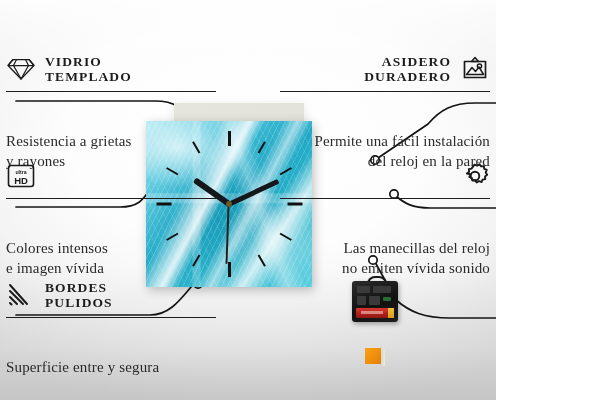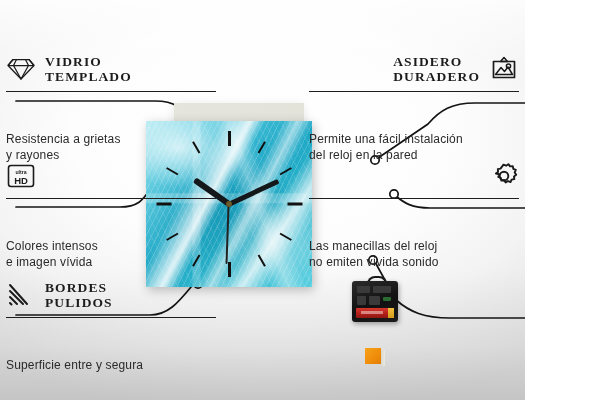--- a/index.html
+++ b/index.html
@@ -15,21 +15,20 @@
   }
 
   #stage {
     position: relative;
     width: 496px;
     height: 400px;
     overflow: hidden;
     background:
       radial-gradient(ellipse 85% 70% at 50% 34%, #ffffff 0%, #fdfdfd 42%, #f3f3f3 68%, #e9e9e9 82%, #dcdcdc 100%),
       linear-gradient(to bottom, #fafafa 0%, #ffffff 45%, #f0f0f0 72%, #cfcfcf 100%);
-    padding-left: 29px;
   }
 
   
   #bottom-shade {
     position: absolute;
     left: 0; right: 0; bottom: 0;
     height: 130px;
     background: linear-gradient(to bottom, rgba(255,255,255,0) 0%, rgba(200,200,200,0.30) 60%, rgba(178,178,178,0.55) 100%);
     pointer-events: none;
   }
@@ -221,21 +220,21 @@
     width: 4px; height: 16px;
     background: linear-gradient(to right, #d9d7cd, #eceae1);
   }
 
   
   .feature {
     position: absolute;
     width: 210px;
   }
   .feature.left  { left: 6px;  text-align: left; }
-  .feature.right { right: 6px; text-align: left; }
+  .feature.right { right: 6px; text-align: right; }
 
   .f-head {
     display: flex;
     align-items: center;
     gap: 9px;
     min-height: 38px;
   }
   .feature.right .f-head { flex-direction: row-reverse; }
 
   .f-title {
@@ -249,22 +248,22 @@
     white-space: pre-line;
   }
   .f-rule {
     height: 1.4px;
     background: #1d1d1d;
     margin-top: 3px;
     margin-bottom: 4px;
     width: 100%;
   }
   .f-sub {
-    font-family: Liberation Sans, sans-serif;
-    font-size: 12px;
+    font-family: Liberation Serif, serif;
+    font-size: 15px;
     line-height: 1.30;
     color: #2a2a2a;
     white-space: pre-line;
     letter-spacing: .15px;
     margin-top: 40px;
   }
   .f-icon {
     flex: 0 0 auto;
     width: 30px;
     height: 30px;

